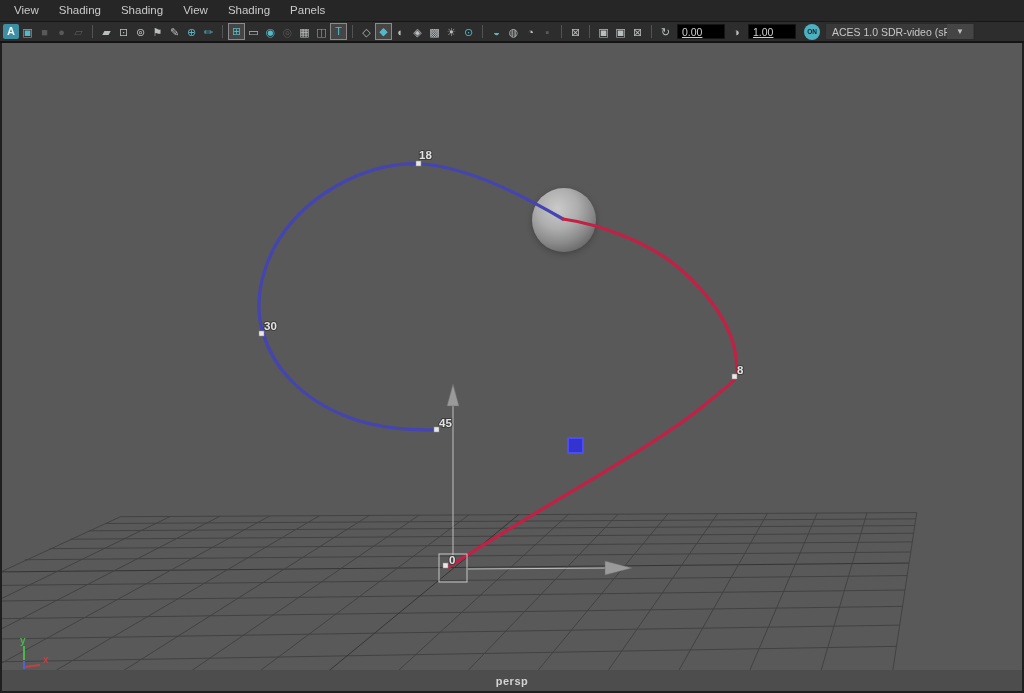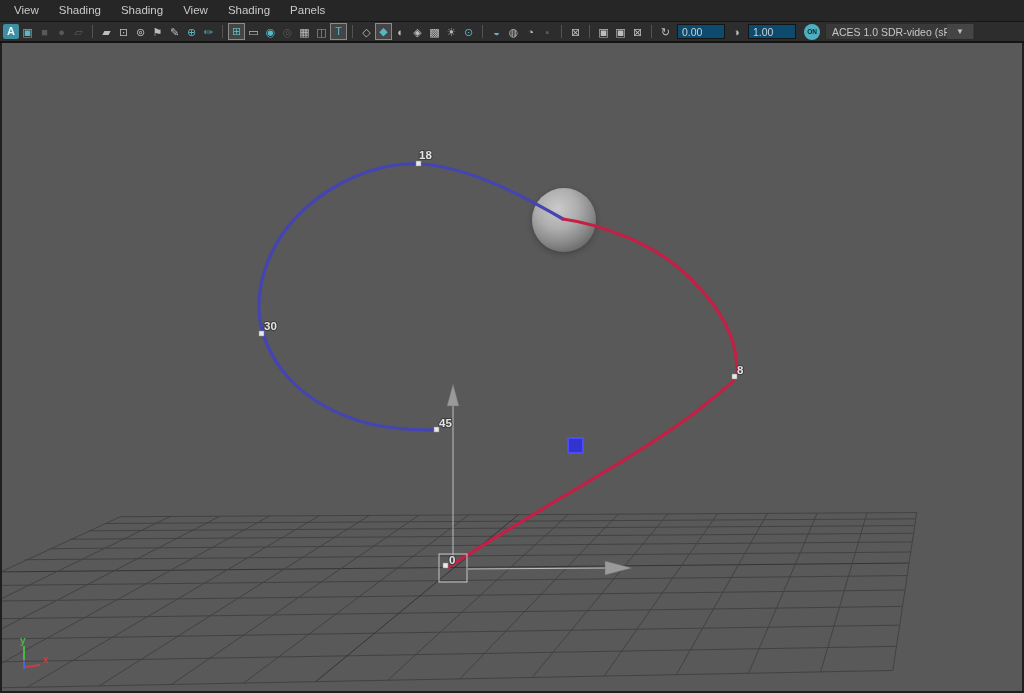--- a/index.html
+++ b/index.html
@@ -21,23 +21,23 @@
   #tb-groups { display:flex; align-items:center; }
   .tbi { display:inline-block; width:17px; height:16px; line-height:16px;
          text-align:center; font-size:11px; color:#b9bdbe; cursor:default; }
   .tbi.muted { color:#595959; }
   .tbi.teal  { color:#56b8c6; }
   .tbi.active-fill { background:#3d8fa1; color:#eaf6f8; border-radius:2px;
                      font-weight:bold; width:16px; height:15px; line-height:15px; }
   .tbi.boxed { border:1px solid #8a8a8a; background:#454545; color:#56b8c6;
                width:17px; height:17px; line-height:15px; }
   .tb-sep { width:1px; height:13px; background:#535353; margin:0 5px; }
-  .tb-field { width:48px; height:15px; background:#0c4a6e; color:#cfcfcf;
+  .tb-field { width:48px; height:15px; background:#000000; color:#cfcfcf;
               border:1px solid #151515; font-size:10.5px; padding:0 4px;
-              font-family:"Liberation Sans","DejaVu Sans",sans-serif; margin:0 3px; }
+              font-family:"Liberation Sans","DejaVu Sans",sans-serif; margin:0 3px;text-decoration:underline; }
   #on-button { width:16px; height:16px; border-radius:50%; background:#4db0c0;
                color:#0d2327; font-size:6.5px; font-weight:bold; text-align:center;
                line-height:16px; margin:0 5px; cursor:default; }
   #colorspace-dd { display:flex; align-items:center; height:17px; background:#393939;
                    border:1px solid #2a2a2a; width:150px; cursor:default; }
   #colorspace-dd .dd-label { flex:1; color:#c6c6c6; font-size:10.5px; padding-left:6px;
                              white-space:nowrap; overflow:hidden; }
   #colorspace-dd .dd-arrow { width:26px; height:15px; background:#454545; color:#b9c2c2;
                              font-size:8px; text-align:center; line-height:15px; margin-right:1px; }
 
@@ -177,14 +177,17 @@
           <rect x="434" y="427" width="5" height="5" fill="#e8e8e8" stroke="#8a8a8a" stroke-width="0.5"></rect>
           <text x="439" y="427" fill="#e2e2e2" font-size="11.5" font-weight="bold" stroke="#3c3c3c" stroke-width="2" paint-order="stroke" font-family="Liberation Sans, DejaVu Sans, sans-serif">45</text>
           <line x1="24" y1="660" x2="24" y2="646" stroke="#4bb64b" stroke-width="2"></line>
           <line x1="24" y1="669" x2="24" y2="661" stroke="#4a63d8" stroke-width="2"></line>
           <line x1="25" y1="667" x2="40" y2="665" stroke="#c64040" stroke-width="2"></line>
           <text x="20" y="644" fill="#4bb64b" font-size="10" font-weight="bold" font-family="Liberation Sans, DejaVu Sans, sans-serif">y</text>
           <text x="43" y="663" fill="#c64040" font-size="10" font-weight="bold" font-family="Liberation Sans, DejaVu Sans, sans-serif">x</text>
         </g>
     </svg>
     <div id="up-marker" style="left: 565px; top: 394px; height: 17px; width: 17px;"></div>
+    <div id="bottom-strip">
+      <span id="persp-label">persp</span>
+    </div>
   </div>
 </div>
 
 </body></html>

